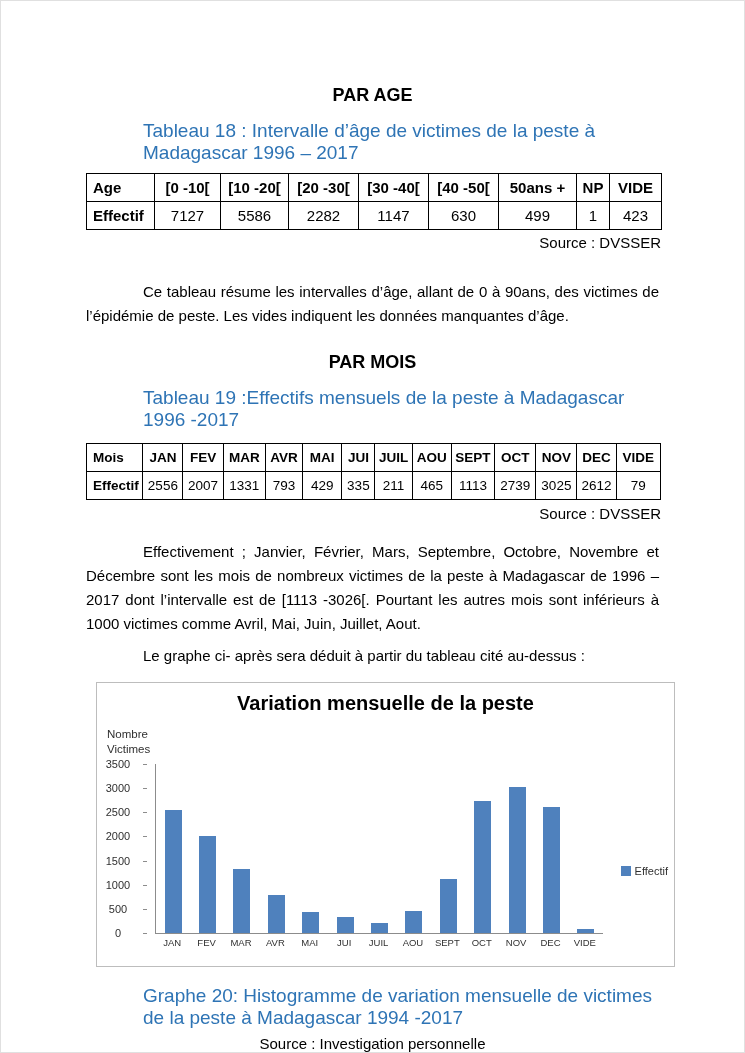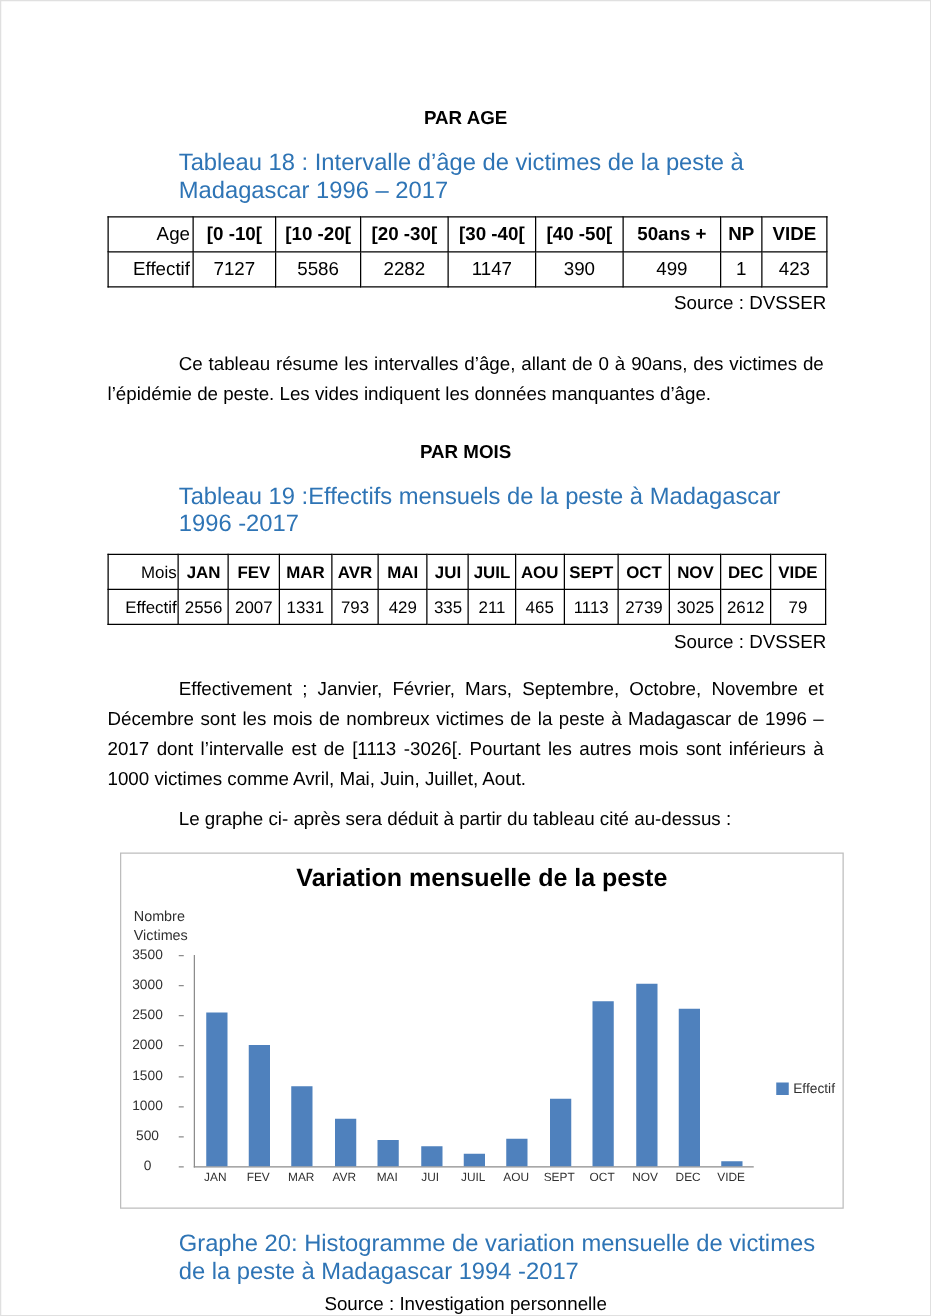--- a/index.html
+++ b/index.html
@@ -6,33 +6,33 @@
   .page {
     width:745px; height:1053px; box-sizing:border-box;
     padding:84px 85px 0 85px;
     border:1px solid #e0e0e0;
     background:#ffffff;
     font-family:"Liberation Sans","DejaVu Sans",sans-serif;
     color:#000;
     overflow:hidden;
     position:relative;
   }
-  .heading { font-weight:bold; font-size:15px; text-align:center; line-height:20px; }
+  .heading { font-weight:bold; font-size:18px; text-align:center; line-height:20px; }
   .heading-age { margin:0 0 15px 0; }
   .heading-mois { margin:0 0 15px 0; }
   .caption { color:var(--caption-color,#2E74B5); font-size:19px; line-height:22px; margin-left:57px; }
   .caption-t18 { margin-bottom:9px; }
   .caption-t19 { margin-bottom:12px; }
   .graphe-caption { margin-bottom:5px; max-width:518px; }
   table { border-collapse:collapse; table-layout:fixed; width:575px; }
   td { border:1px solid #000; text-align:center; overflow:hidden; white-space:nowrap; }
   .t18 td { font-size:15px; padding:5px 2px; }
   .t19 td { font-size:13.5px; padding:6px 1px; }
   .hdr { font-weight:bold; }
-  .t-first { font-weight:normal; text-align:right; padding-left:6px !important; }
+  .t-first { font-weight:bold; text-align:left; padding-left:6px !important; }
   .t18 { margin-bottom:3px; }
   .t19 { margin-bottom:4px; }
   .source { text-align:right; font-size:15px; line-height:20px; width:575px; }
   .body-text { font-size:15px; line-height:24px; margin:0; }
   .indent { text-indent:57px; }
   .justify { text-align:justify; }
   .p1 { margin:27px 0 24px 0; }
   .p2 { margin:16px 0 8px 0; }
   .p3 { margin:0 0 14px 0; }
 
@@ -85,21 +85,21 @@
         <td class="hdr">50ans +</td>
         <td class="hdr">NP</td>
         <td class="hdr">VIDE</td>
       </tr>
       <tr>
         <td class="t-first">Effectif</td>
         <td class="val">7127</td>
         <td class="val">5586</td>
         <td class="val">2282</td>
         <td class="val">1147</td>
-        <td class="val">390</td>
+        <td class="val">630</td>
         <td class="val">499</td>
         <td class="val">1</td>
         <td class="val">423</td>
       </tr>
     </tbody>
   </table>
 
   <div class="source">Source : DVSSER</div>
 
   <p class="body-text indent justify p1">Ce tableau résume les intervalles d’âge, allant de 0 à 90ans, des victimes de l’épidémie de peste. Les vides indiquent les données manquantes d’âge.</p>

